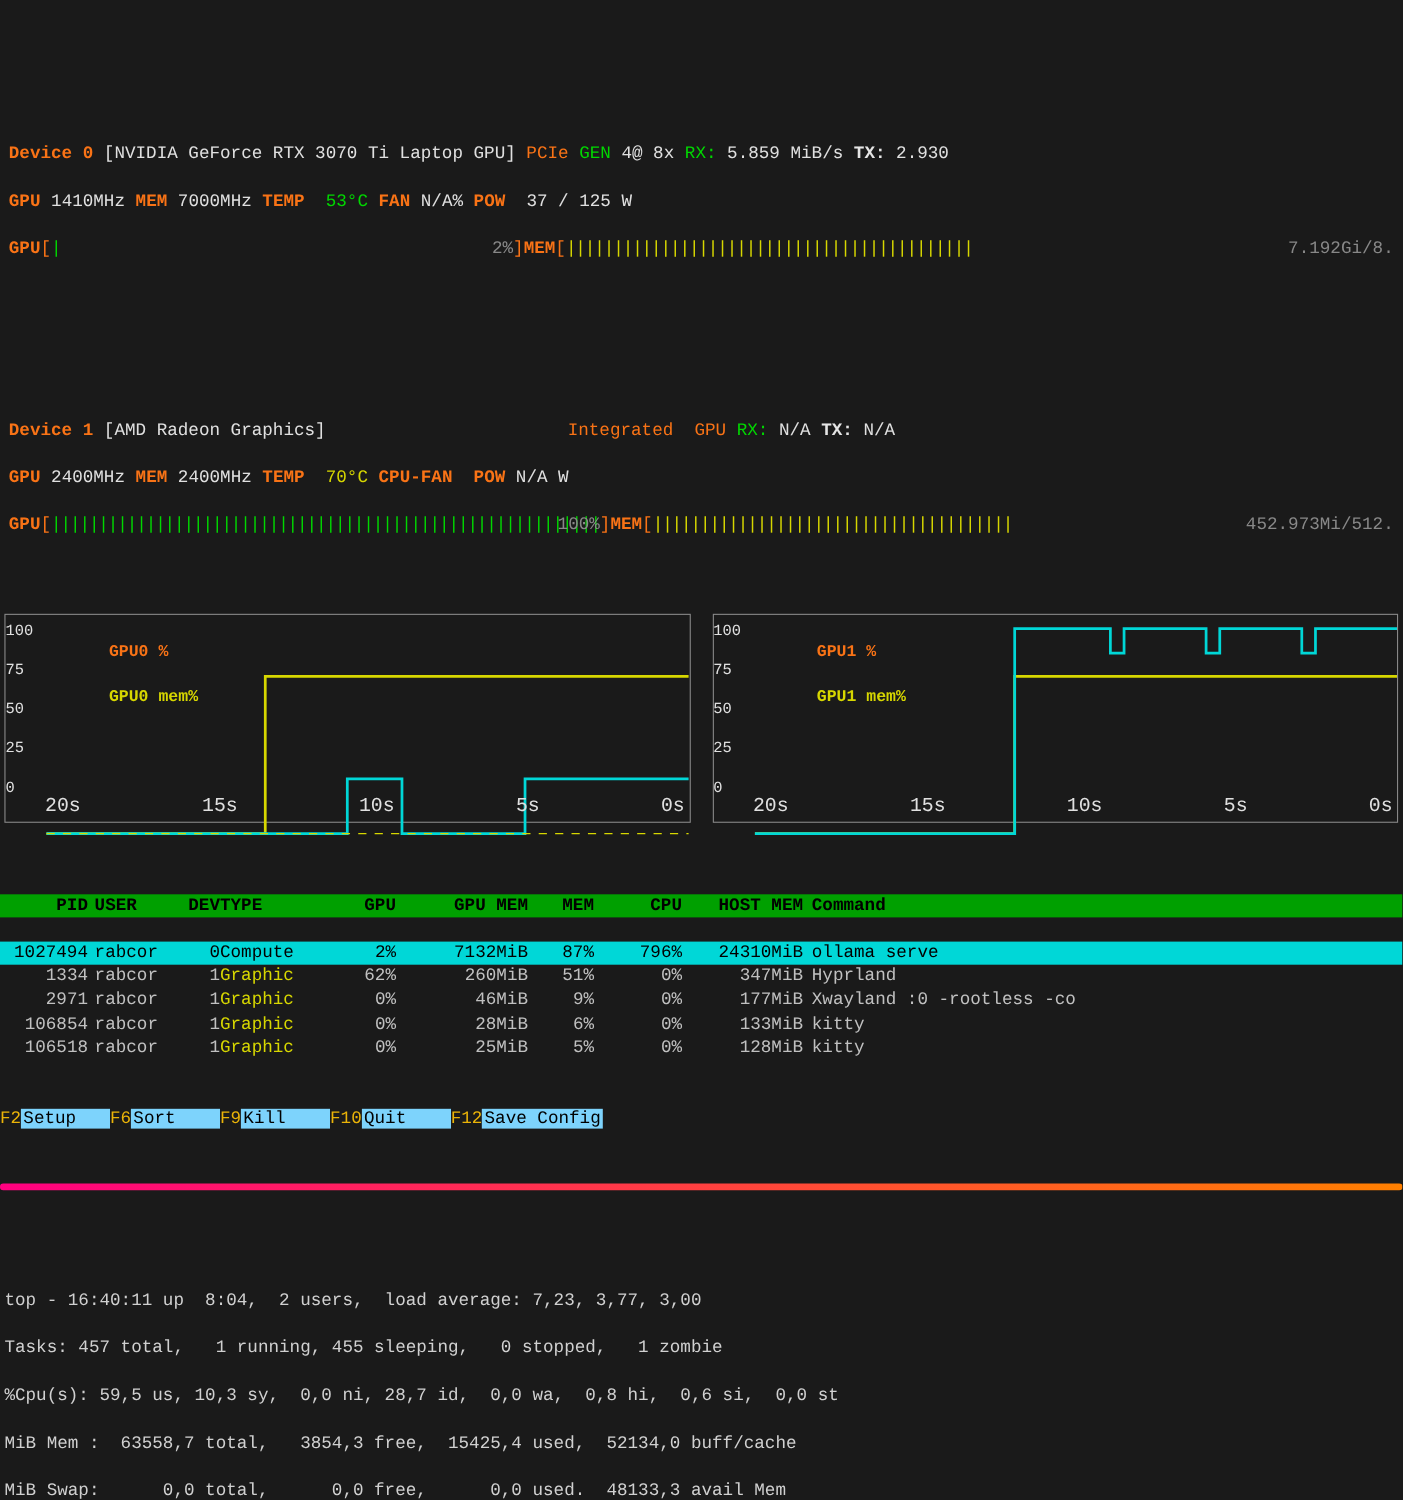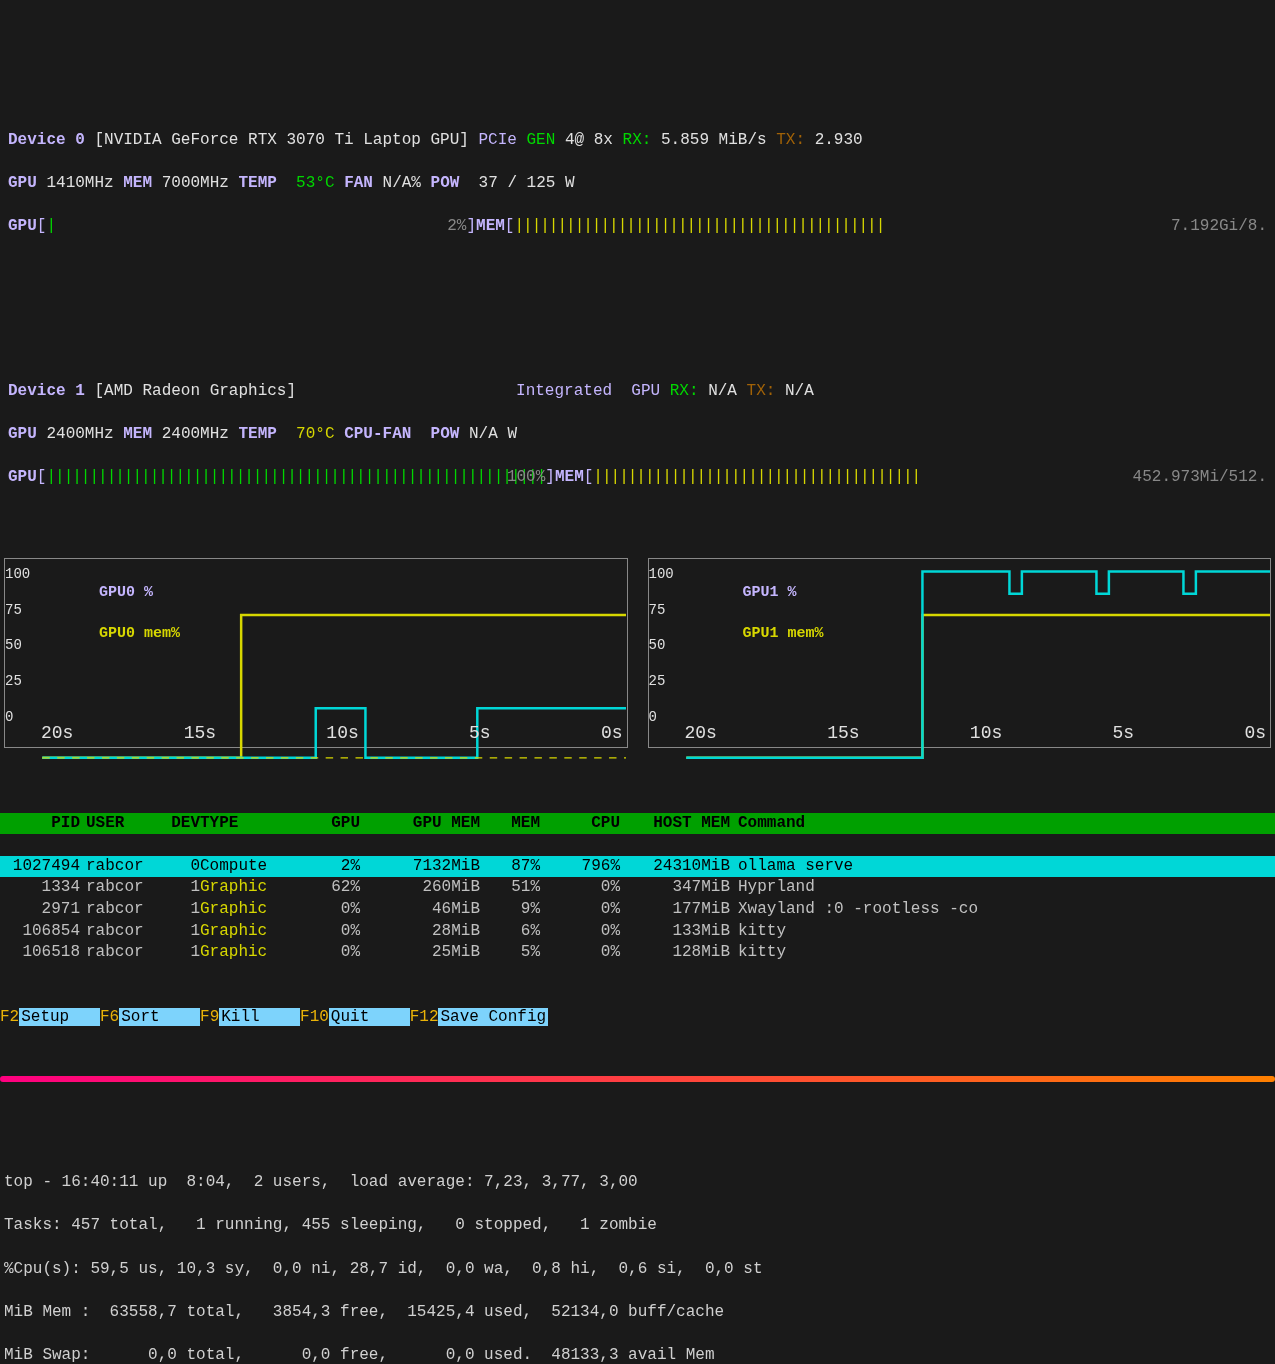--- a/index.html
+++ b/index.html
@@ -5,24 +5,24 @@
   * { margin: 0; padding: 0; box-sizing: border-box; }
   body {
     background: #1a1a1a;
     color: #c0c0c0;
     font-family: 'Courier New', monospace;
     font-size: 16px;
     line-height: 1.35;
     white-space: pre;
     width: 1275px;
   }
-  .cyan { color: #c4b5fd; }
+  .cyan { color: #f97316; }
   .yellow { color: #d7d700; }
   .green { color: #00d700; }
-  .magenta { color: #a16207; }
+  .magenta { color: #e5e5e5; font-weight: bold; }
   .white { color: #e0e0e0; }
   .bold { font-weight: bold; }
 
   .section-top { padding: 0 8px; }
   .chart-row { display: flex; gap: 12px; padding: 4px 0 0 0; }
   .chart-box {
     flex: 1;
     border: 1px solid #888;
     height: 190px;
     position: relative;

